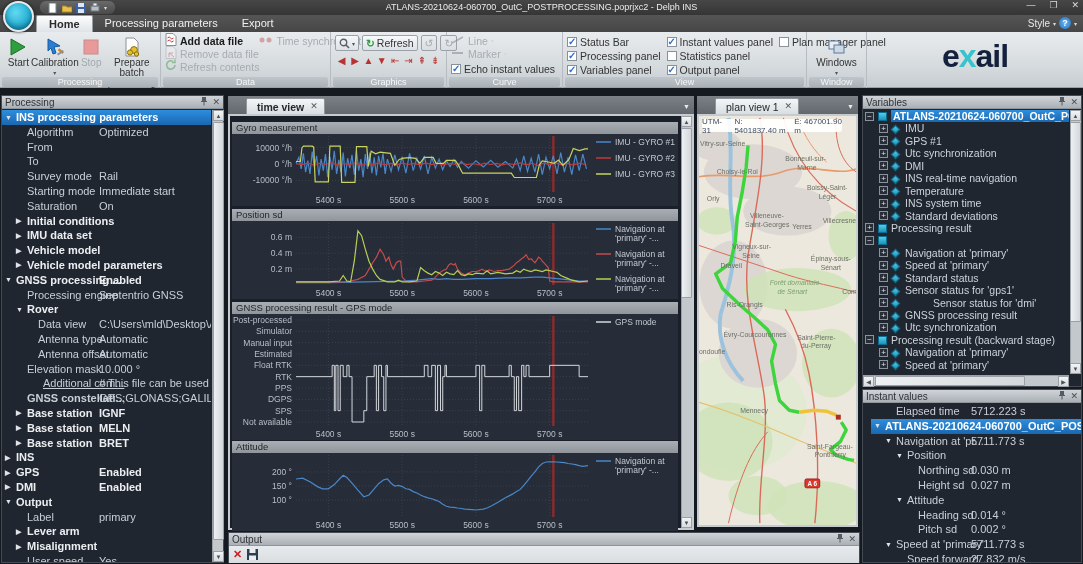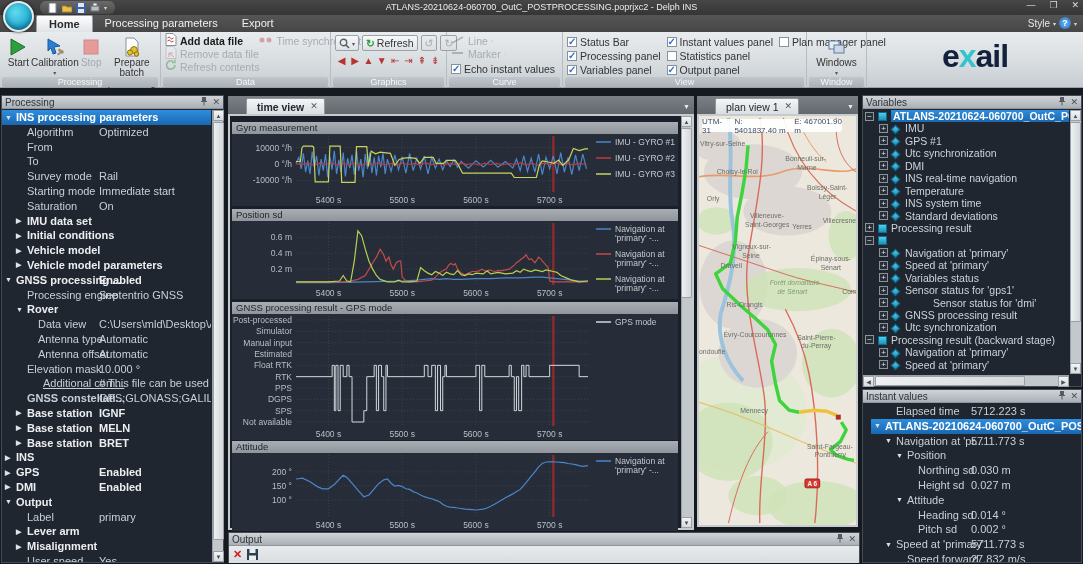--- a/index.html
+++ b/index.html
@@ -380,25 +380,25 @@
         <div class="prop-row">
           <span class="lbl" style="left: 25px;">Starting mode</span>
           <span class="val" style="left: 97px;">Immediate start</span>
         </div>
         <div class="prop-row">
           <span class="lbl" style="left: 25px;">Saturation</span>
           <span class="val" style="left: 97px;">On</span>
         </div>
         <div class="prop-row bold">
           <span class="tri" style="left: 14px;">▶</span>
+          <span class="lbl" style="left: 25px;">Initial conditions</span>
+        </div>
+        <div class="prop-row bold">
+          <span class="tri" style="left: 14px;">▶</span>
           <span class="lbl" style="left: 25px;">IMU data set</span>
-        </div>
-        <div class="prop-row bold">
-          <span class="tri" style="left: 14px;">▶</span>
-          <span class="lbl" style="left: 25px;">Initial conditions</span>
         </div>
         <div class="prop-row bold">
           <span class="tri" style="left: 14px;">▶</span>
           <span class="lbl" style="left: 25px;">Vehicle model</span>
         </div>
         <div class="prop-row bold">
           <span class="tri" style="left: 14px;">▶</span>
           <span class="lbl" style="left: 25px;">Vehicle model parameters</span>
         </div>
         <div class="prop-row bold">
@@ -776,21 +776,21 @@
           <span class="vlbl" style="left: 42px;">Navigation at 'primary'</span>
         </div>
         <div class="var-row">
           <span class="exp" style="left: 16px;">+</span>
           <span class="dmic" style="left: 29px;"></span>
           <span class="vlbl" style="left: 42px;">Speed at 'primary'</span>
         </div>
         <div class="var-row">
           <span class="exp" style="left: 16px;">+</span>
           <span class="dmic" style="left: 29px;"></span>
-          <span class="vlbl" style="left: 42px;">Variables status</span>
+          <span class="vlbl" style="left: 42px;">Standard status</span>
         </div>
         <div class="var-row">
           <span class="exp" style="left: 16px;">+</span>
           <span class="dmic" style="left: 29px;"></span>
           <span class="vlbl" style="left: 42px;">Sensor status for 'gps1'</span>
         </div>
         <div class="var-row">
           <span class="exp" style="left: 16px;">+</span>
           <span class="dmic" style="left: 29px;"></span>
           <span class="vlbl" style="left: 42px; margin-left: 28px;">Sensor status for 'dmi'</span>

